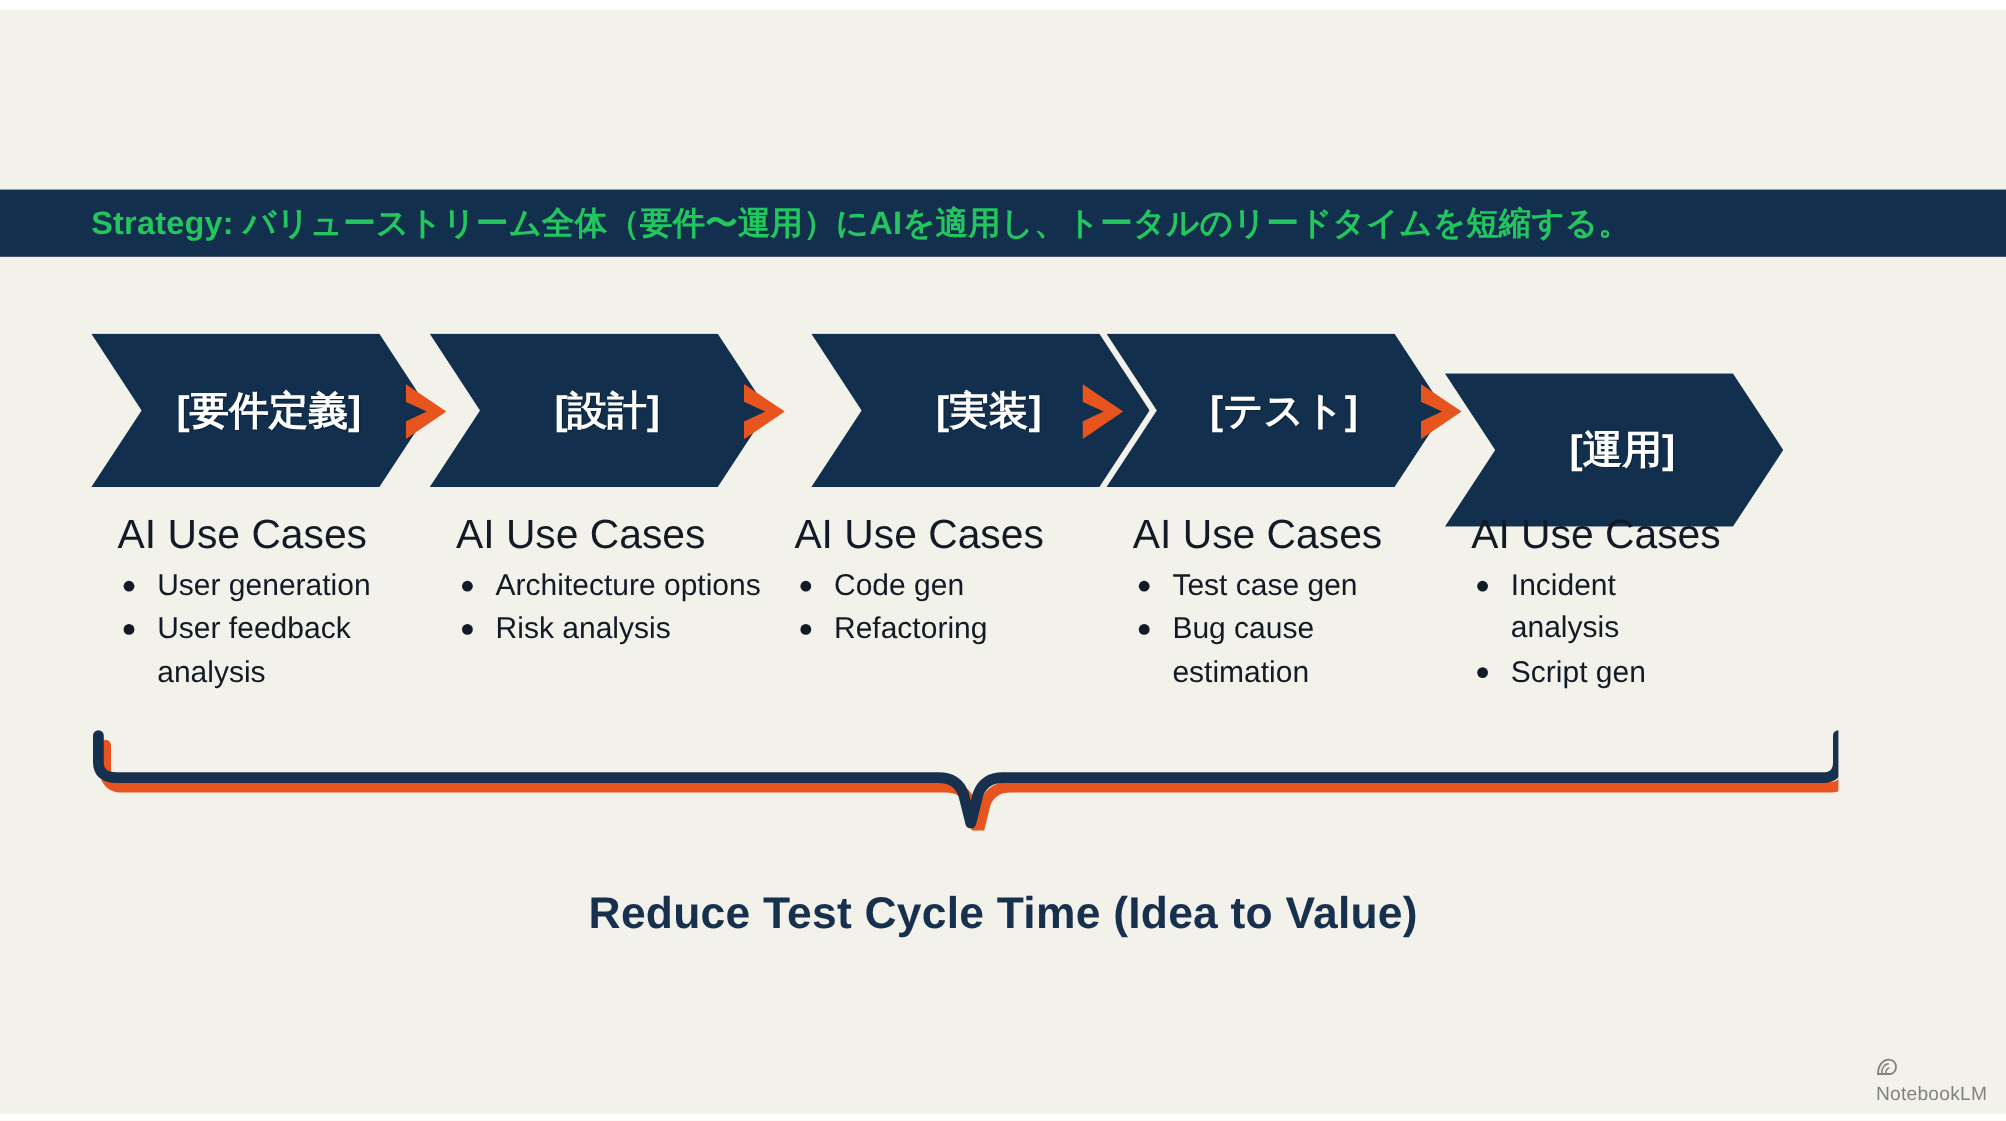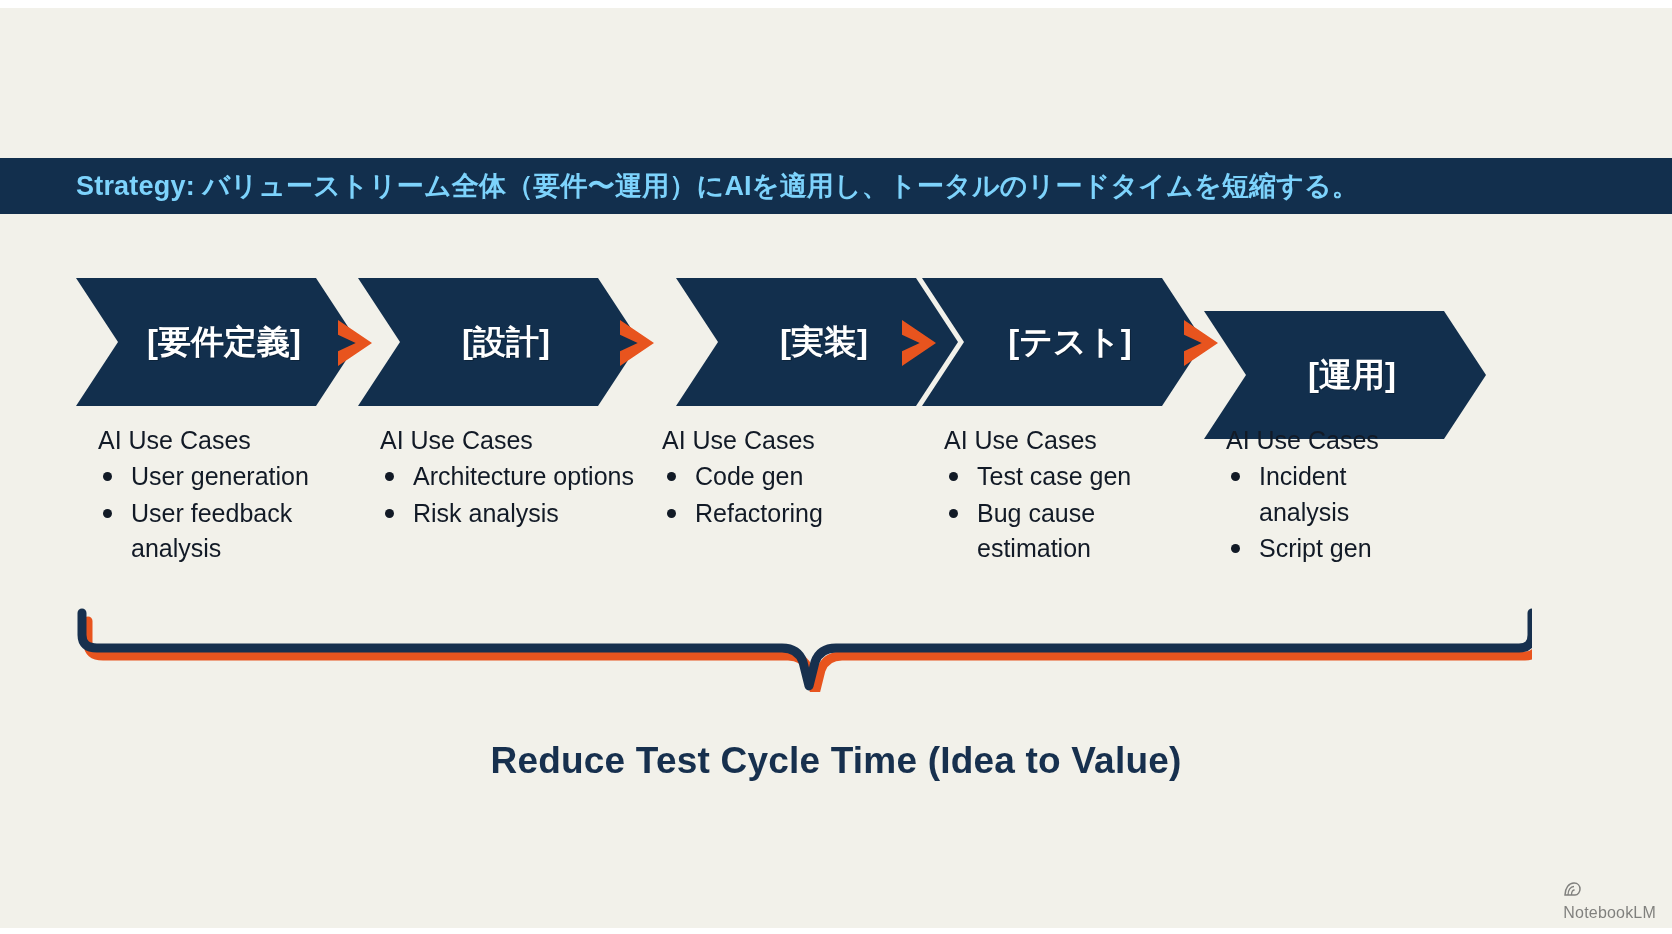--- a/index.html
+++ b/index.html
@@ -33,21 +33,21 @@
     position: absolute;
     left: 0;
     top: 158px;
     width: 1672px;
     height: 56px;
     background: #122f4d;
     display: flex;
     align-items: center;
   }
   .strategy-text {
-    color: #7dd3fc;
+    color: #22c55e;
     font-size: 27px;
     font-weight: bold;
     letter-spacing: .2px;
     padding-left: 76px;
     white-space: nowrap;
     line-height: 1;
   }
 
   
   .pipeline {
@@ -100,21 +100,21 @@
     top: 424px;
     left: 0;
     width: 1672px;
     height: 180px;
   }
   .uc-col {
     position: absolute;
     top: 0;
   }
   .uc-title {
-    font-size: 25px;
+    font-size: 34px;
     color: #121a26;
     line-height: 1.32;
     margin: 0 0 2px 0;
     white-space: nowrap;
   }
   .uc-list {
     list-style: none;
     margin: 0;
     padding: 0;
   }

